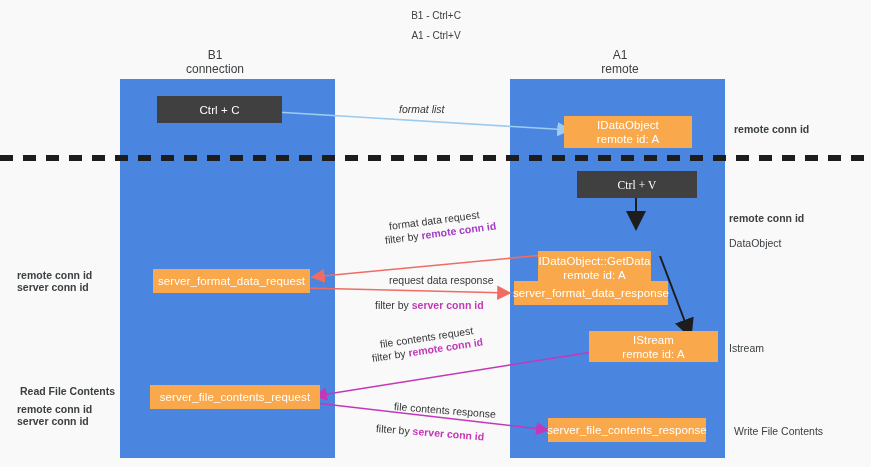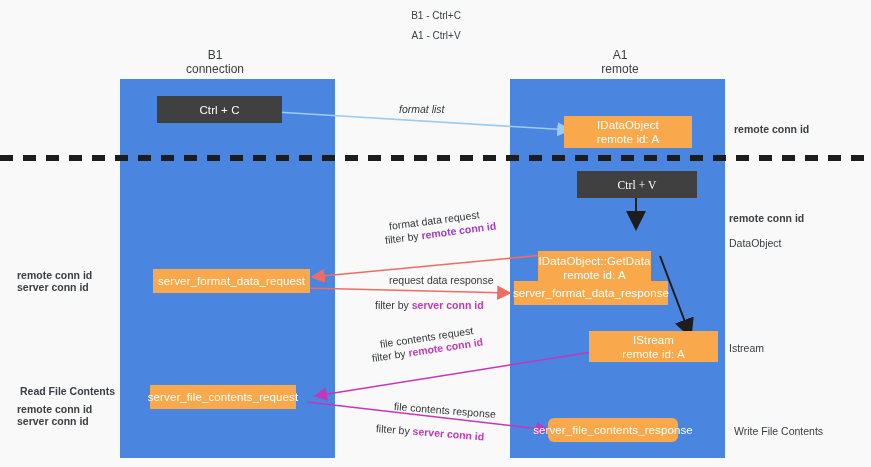--- a/index.html
+++ b/index.html
@@ -124,25 +124,25 @@
 
   <div class="node orange" style="left:153px;top:269px;width:157px;height:24px;">
     <span>server_format_data_request</span>
   </div>
 
   <div class="node orange" style="left:589px;top:331px;width:129px;height:31px;">
     <span>IStream</span>
     <span class="l2">remote id: A</span>
   </div>
 
-  <div class="node orange" style="left:150px;top:385px;width:146px;height:24px;">
+  <div class="node orange" style="left:150px;top:385px;width:170px;height:24px;">
     <span>server_file_contents_request</span>
   </div>
 
-  <div class="node orange" style="left:548px;top:418px;width:130px;height:24px;border-radius:6px;">
+  <div class="node orange" style="left:548px;top:418px;width:158px;height:24px;">
     <span>server_file_contents_response</span>
   </div>
 
   <div class="txt lbl" style="left:399px;top:103px;font-style:italic;">format list</div>
 
   <div class="txt lbl rot-a" style="left:389px;top:220px;">format data request</div>
   <div class="txt lbl rot-a" style="left:385px;top:234px;">
     <span>filter by </span><span class="purple">remote conn id</span>
   </div>
 

